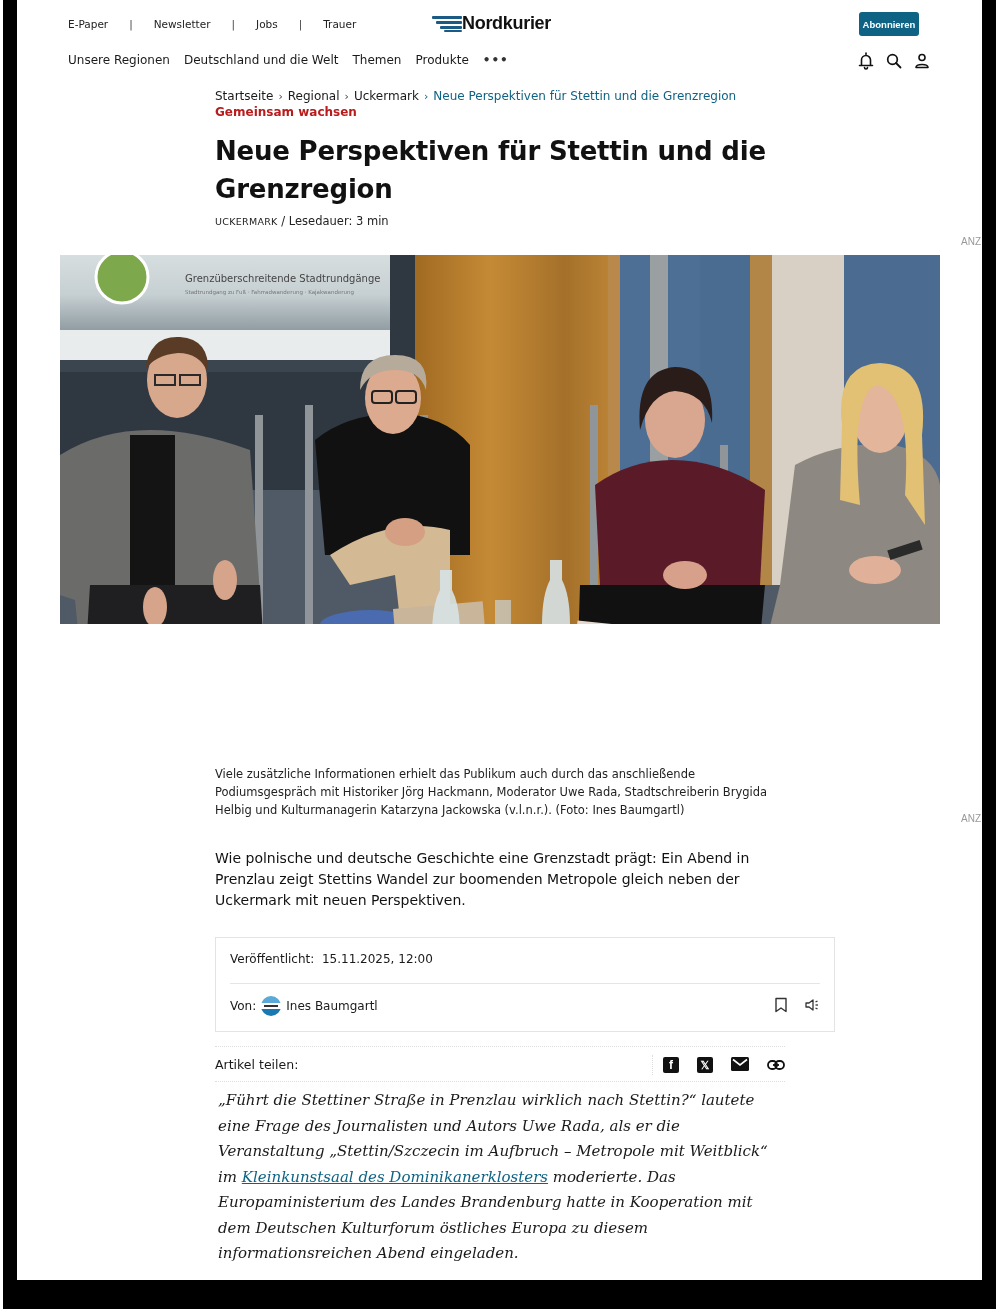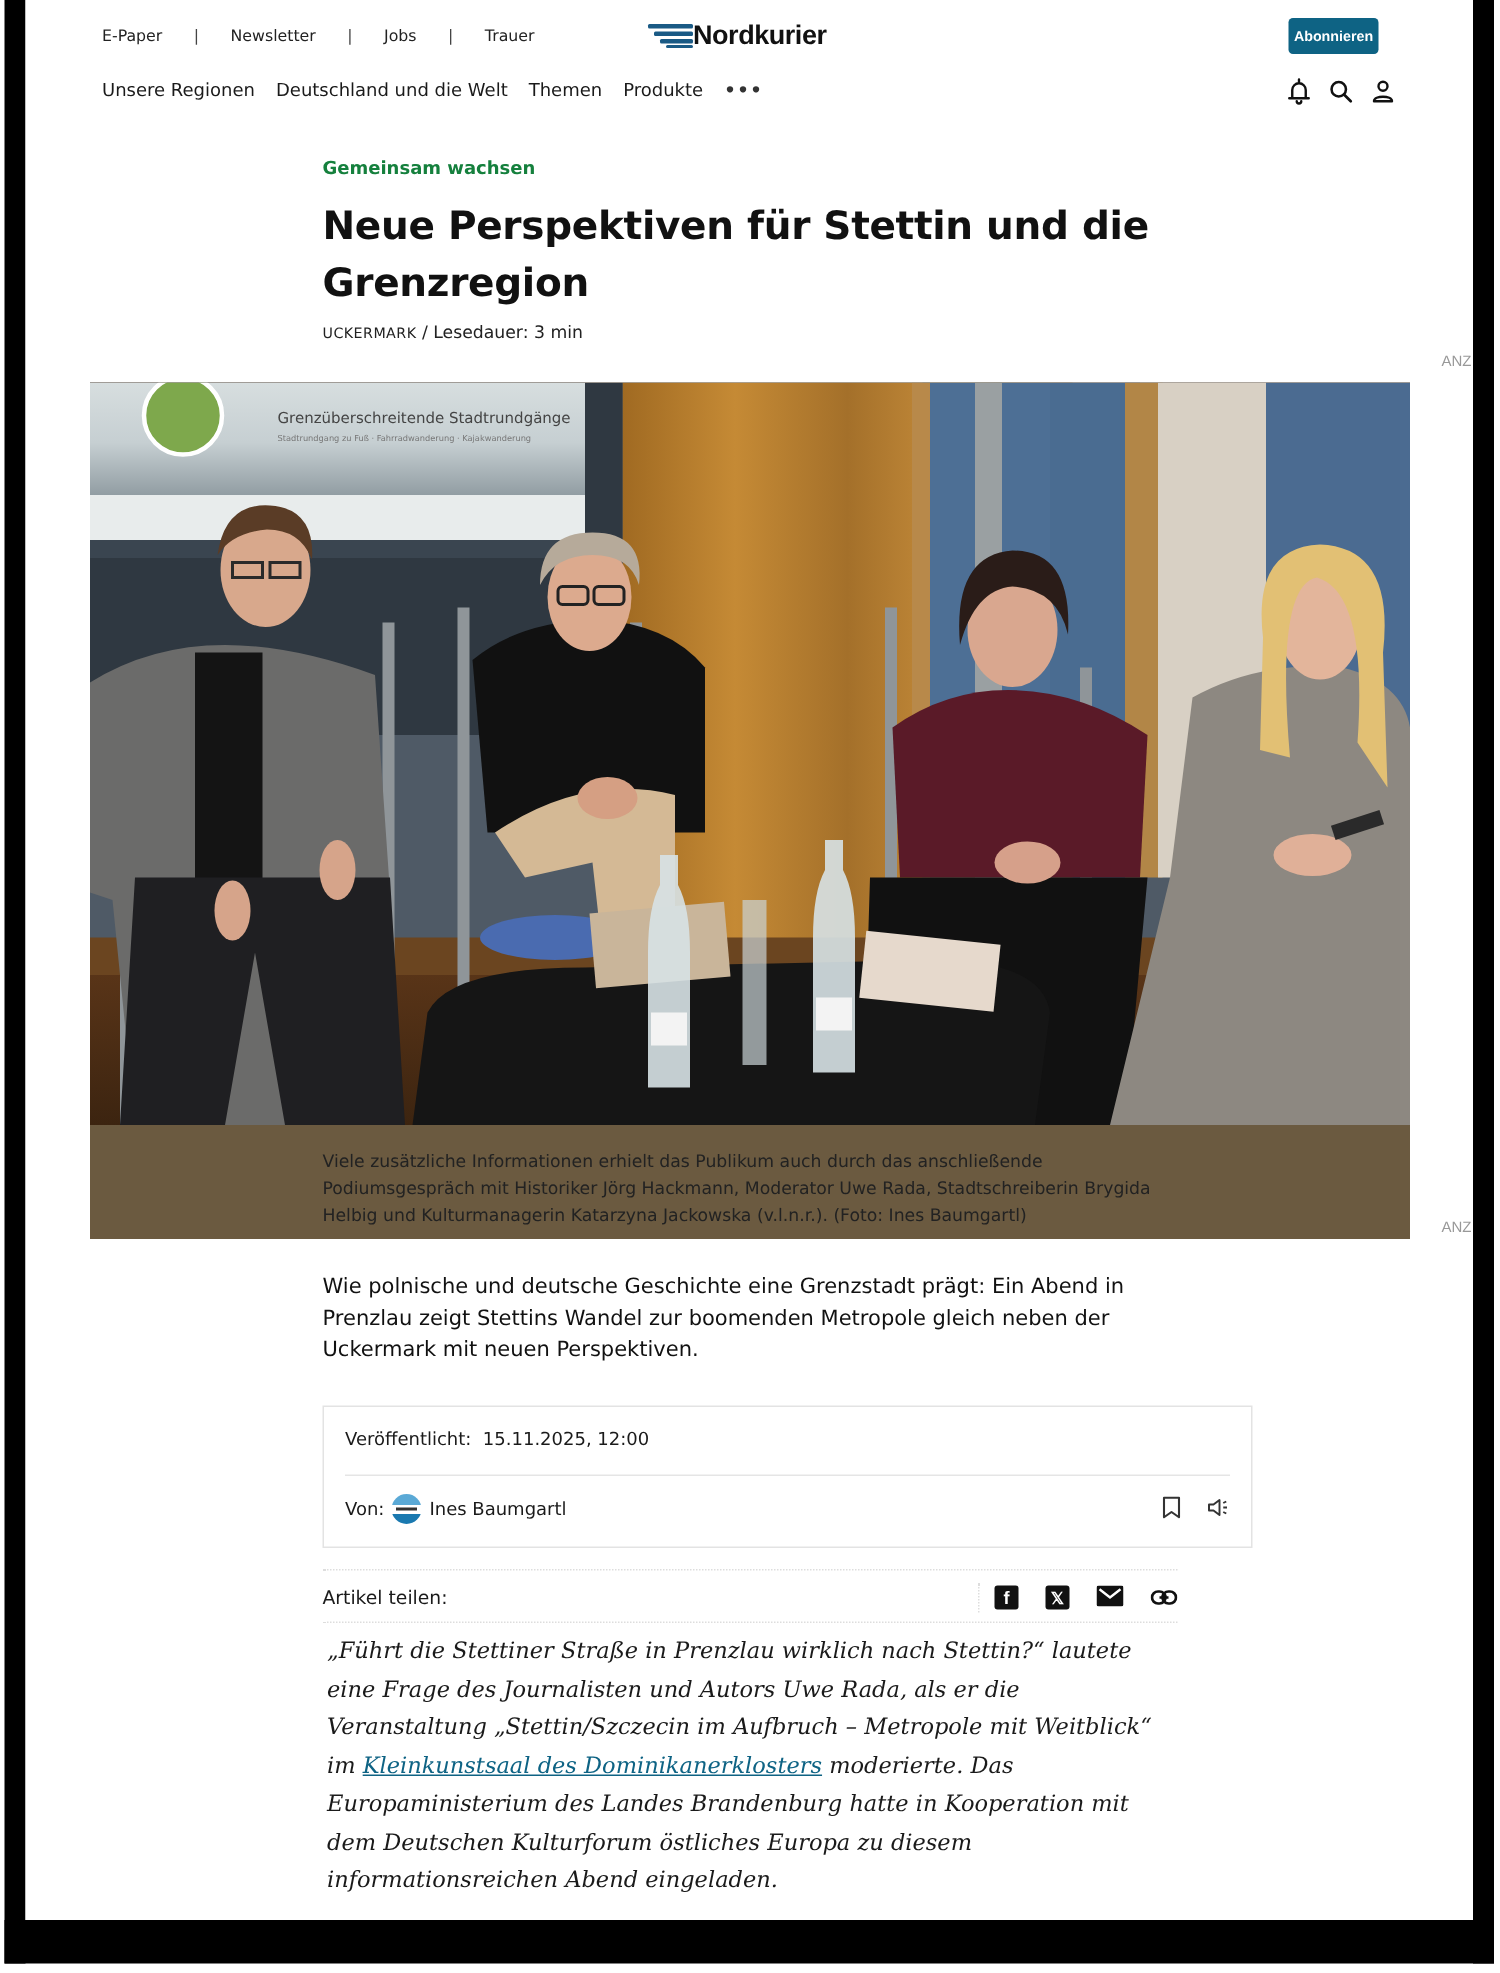--- a/index.html
+++ b/index.html
@@ -29,30 +29,30 @@
     .mainnav .more { font-size: 12px; letter-spacing: 1px; color: #333; font-weight: bold; }
 
     .nav-icons { position: absolute; left: 840px; top: 52px; display: flex; gap: 10px; align-items: center; }
     .nav-icons .ic { width: 18px; height: 18px; display: flex; align-items: center; justify-content: center; }
 
     
     .breadcrumb { position: absolute; left: 198px; top: 88px; width: 560px; font-size: 12px; line-height: 17px; color: #1a1a1a; }
     .breadcrumb a { color: #1a1a1a; text-decoration: none; }
     .breadcrumb .chev { margin: 0 5px; color: #444; font-size: 11px; }
     .breadcrumb .current { color: #0e6384; }
-    .kicker { position: absolute; left: 198px; top: 105px; font-size: 12px; font-weight: bold; color: #15803d; }
+    .kicker { position: absolute; left: 198px; top: 105px; font-size: 12px; font-weight: bold; color: #b91c1c; }
 
     .title { position: absolute; left: 198px; top: 132px; width: 560px; font-size: 26px; line-height: 38px; font-weight: bold; color: #111; letter-spacing: -0.2px; }
     .meta-line { position: absolute; left: 198px; top: 214px; font-size: 11.5px; color: #222; }
     .meta-line .cat { font-size: 9.5px; letter-spacing: 0.3px; text-transform: uppercase; }
 
     .anz { position: absolute; font-size: 10px; color: #999; font-family: "Liberation Sans", sans-serif; }
 
     
-    .photo { position: absolute; left: 43px; top: 255px; width: 880px; height: 571px; overflow: hidden; background: #6b5a40; }
+    .photo { position: absolute; left: 43px; top: 255px; width: 880px; height: 369px; overflow: hidden; background: #6b5a40; }
 
     .caption { position: absolute; left: 198px; top: 765px; width: 570px; font-size: 11.5px; line-height: 18px; color: #222; }
     .lead { position: absolute; left: 198px; top: 848px; width: 570px; font-size: 14px; line-height: 21px; font-weight: normal; color: #111; }
 
     .infobox { position: absolute; left: 198px; top: 937px; width: 620px; height: 95px; border: 1px solid #e3e3e3; }
     .infobox .pub { position: absolute; left: 14px; top: 14px; font-size: 12px; color: #1a1a1a; }
     .infobox .divider { position: absolute; left: 14px; right: 14px; top: 45px; height: 1px; background: #e5e5e5; }
     .infobox .author { position: absolute; left: 14px; top: 58px; display: flex; align-items: center; font-size: 12px; color: #1a1a1a; }
     .author-avatar { width: 20px; height: 20px; border-radius: 50%; margin: 0 5px 0 5px; background: linear-gradient(#5aa9d6 0 35%, #ffffff 35% 65%, #1a79b0 65% 100%); position: relative; overflow: hidden; }
     .author-avatar::after { content: ""; position: absolute; left: 3px; right: 3px; top: 9px; height: 2px; background: #333; }
@@ -118,20 +118,23 @@
         </svg>
     </span>
     <span class="ic">
       <svg width="16" height="16" viewBox="0 0 16 16">
           <circle cx="8" cy="4.5" r="3" fill="none" stroke="#111" stroke-width="1.6"></circle>
           <path d="M2 14.5 C2 10.5 14 10.5 14 14.5 Z" fill="none" stroke="#111" stroke-width="1.6" stroke-linejoin="round"></path>
         </svg>
     </span>
   </div>
 
+  <div class="breadcrumb">
+    <a href="#">Startseite</a><span class="chev">›</span><a href="#">Regional</a><span class="chev">›</span><a href="#">Uckermark</a><span class="chev current">›</span><span class="current">Neue Perspektiven für Stettin und die Grenzregion</span>
+  </div>
   <div class="kicker">Gemeinsam wachsen</div>
 
   <h1 class="title">Neue Perspektiven für Stettin und die Grenzregion</h1>
 
   <div class="meta-line">
     <a href="#" class="cat" style="color:#222;text-decoration:none;">Uckermark</a>
     <span>/ Lesedauer: 3 min</span>
   </div>
 
   <div class="anz" style="left:944px;top:236px;">ANZ</div>

